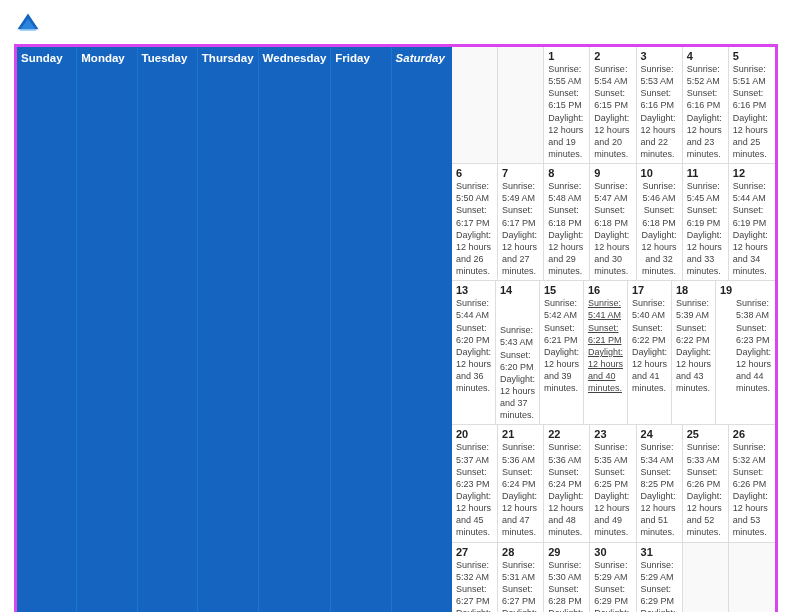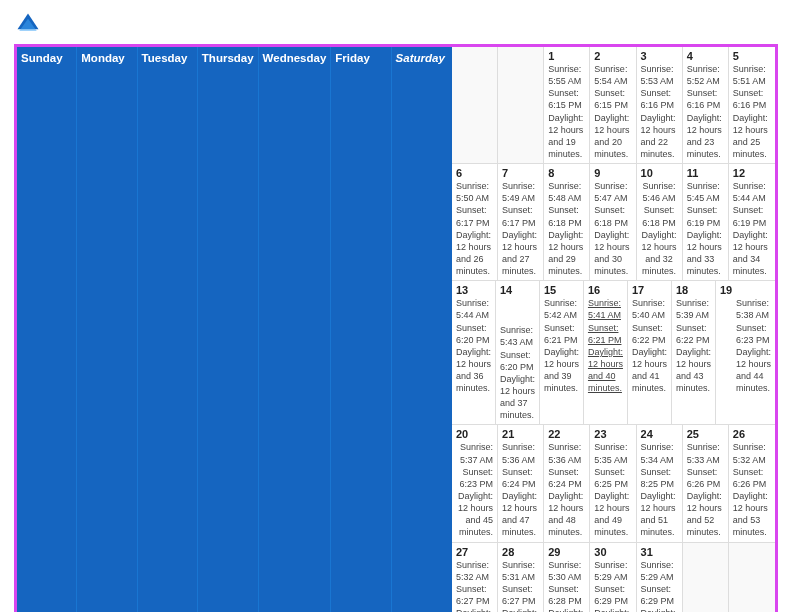--- a/index.html
+++ b/index.html
@@ -286,21 +286,21 @@
             <span class="day-num">19</span>
             <div class="day-info" style="white-space: pre-line; margin-left: 16px;">Sunrise: 5:38 AM
 Sunset: 6:23 PM
 Daylight: 12 hours
 and 44 minutes.</div>
           </div>
         </div>
         <div class="cal-row">
           <div class="cal-cell">
             <span class="day-num">20</span>
-            <div class="day-info" style="white-space: pre-line; text-align: right;">Sunrise: 5:37 AM
+            <div class="day-info" style="white-space: pre-line;">Sunrise: 5:37 AM
 Sunset: 6:23 PM
 Daylight: 12 hours
 and 45 minutes.</div>
           </div>
           <div class="cal-cell">
             <span class="day-num">21</span>
             <div class="day-info" style="white-space: pre-line;">Sunrise: 5:36 AM
 Sunset: 6:24 PM
 Daylight: 12 hours
 and 47 minutes.</div>

